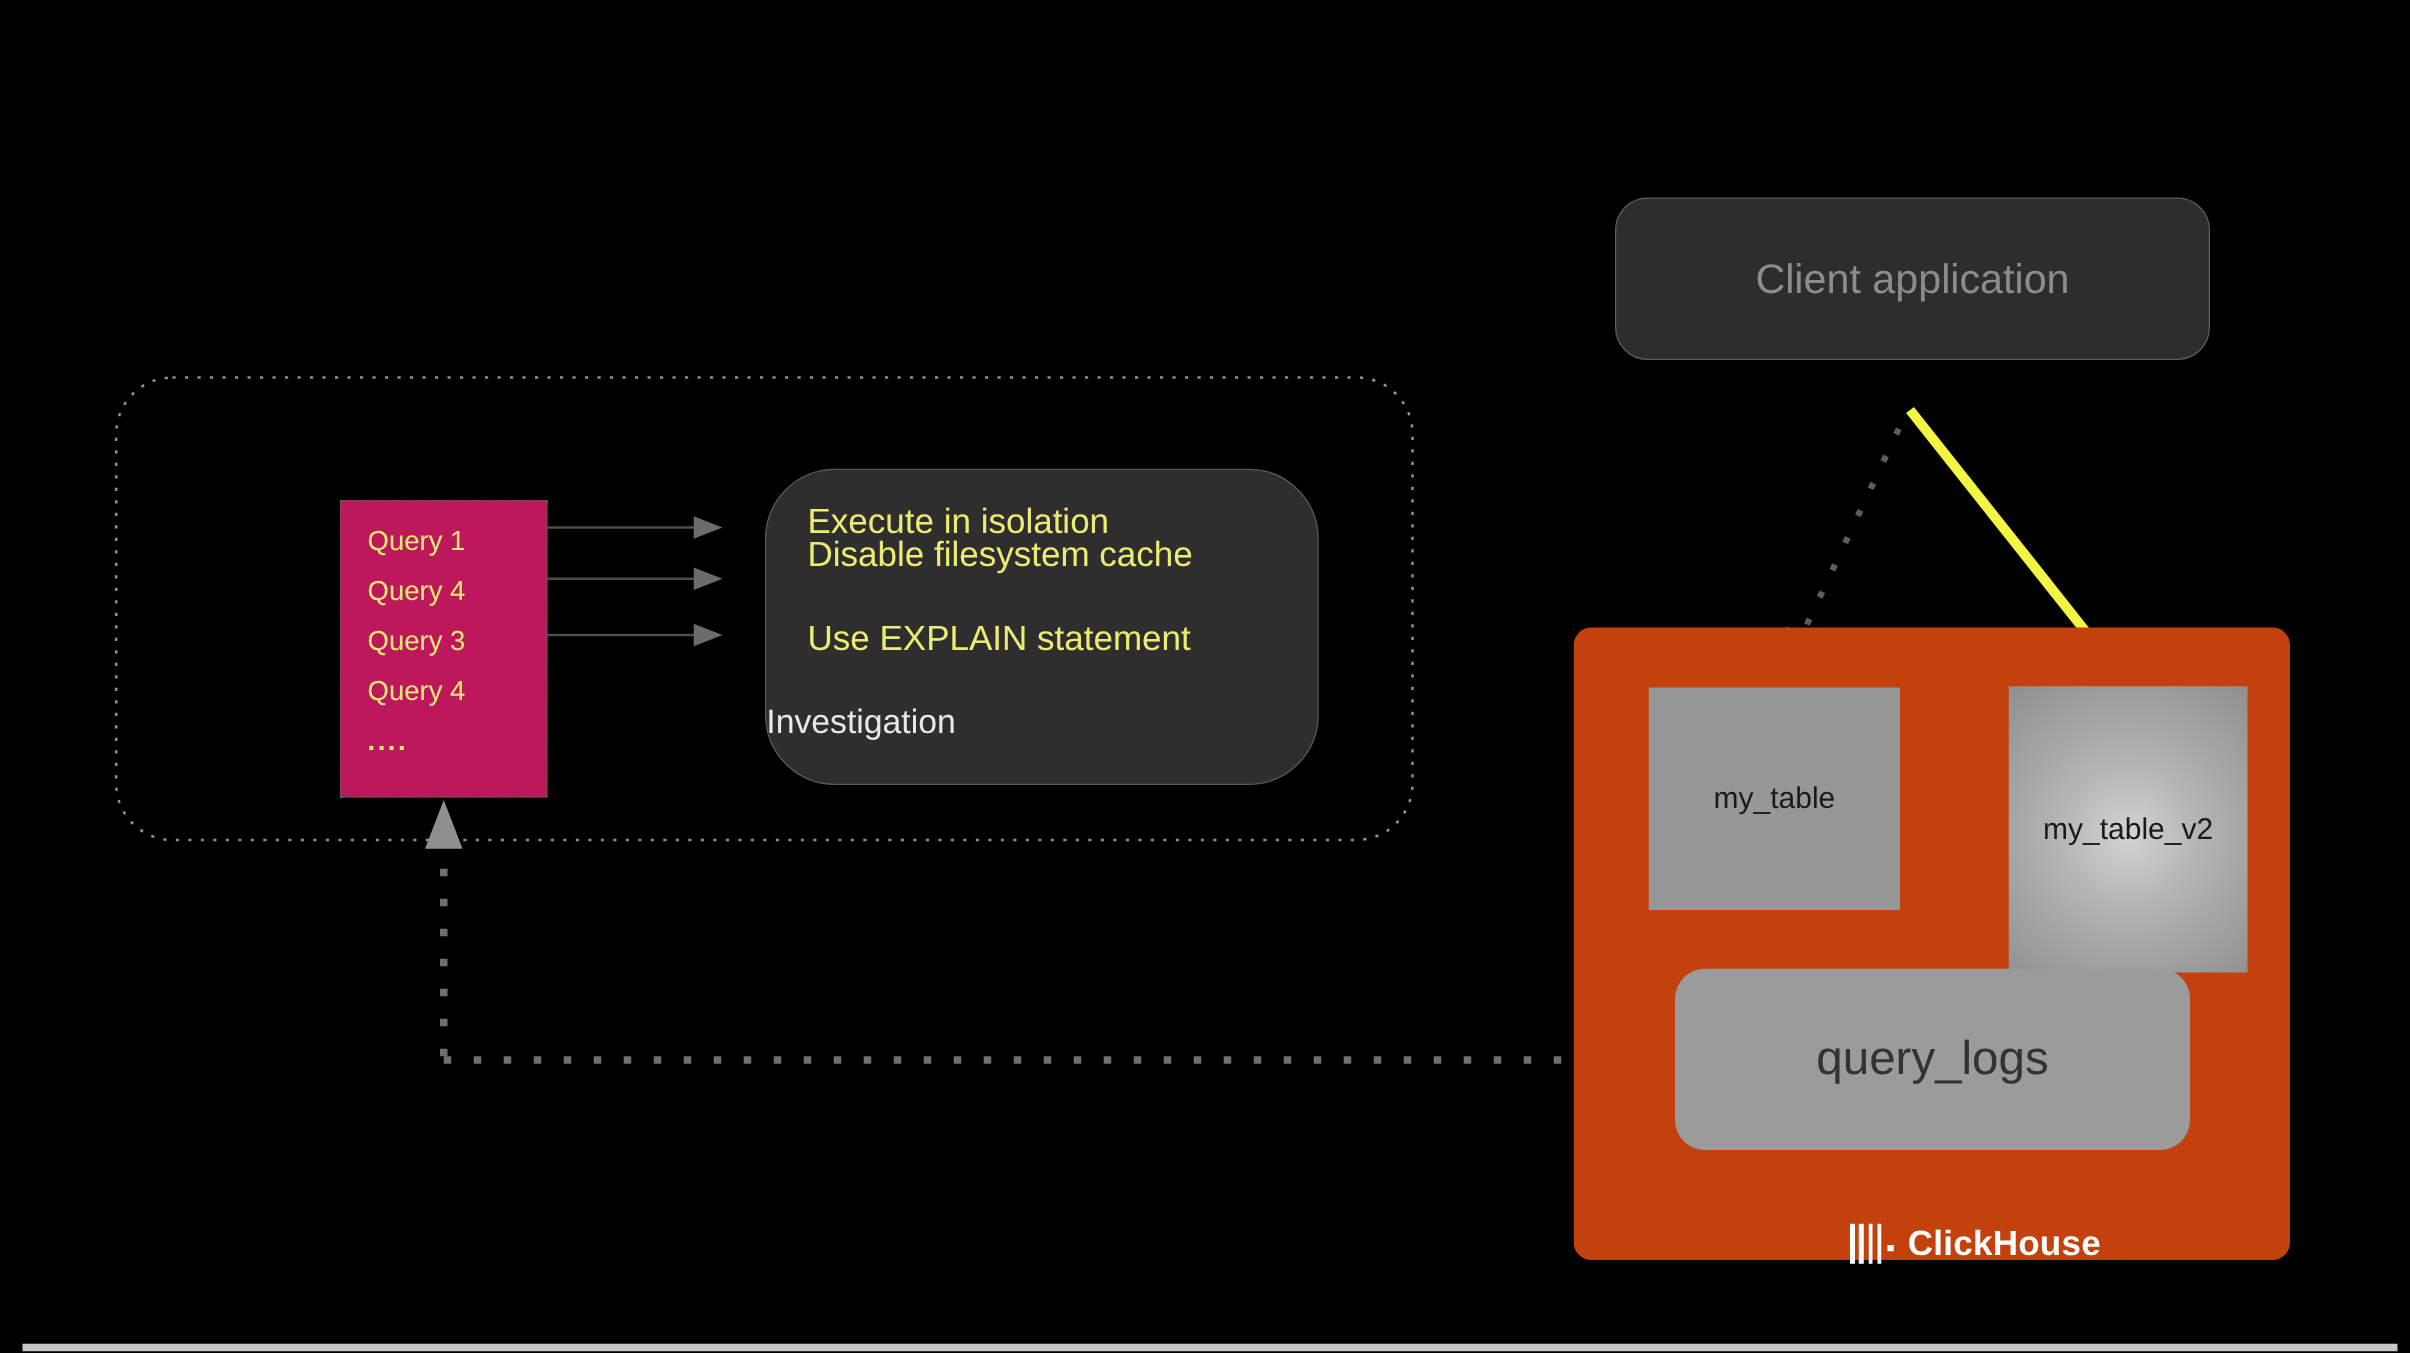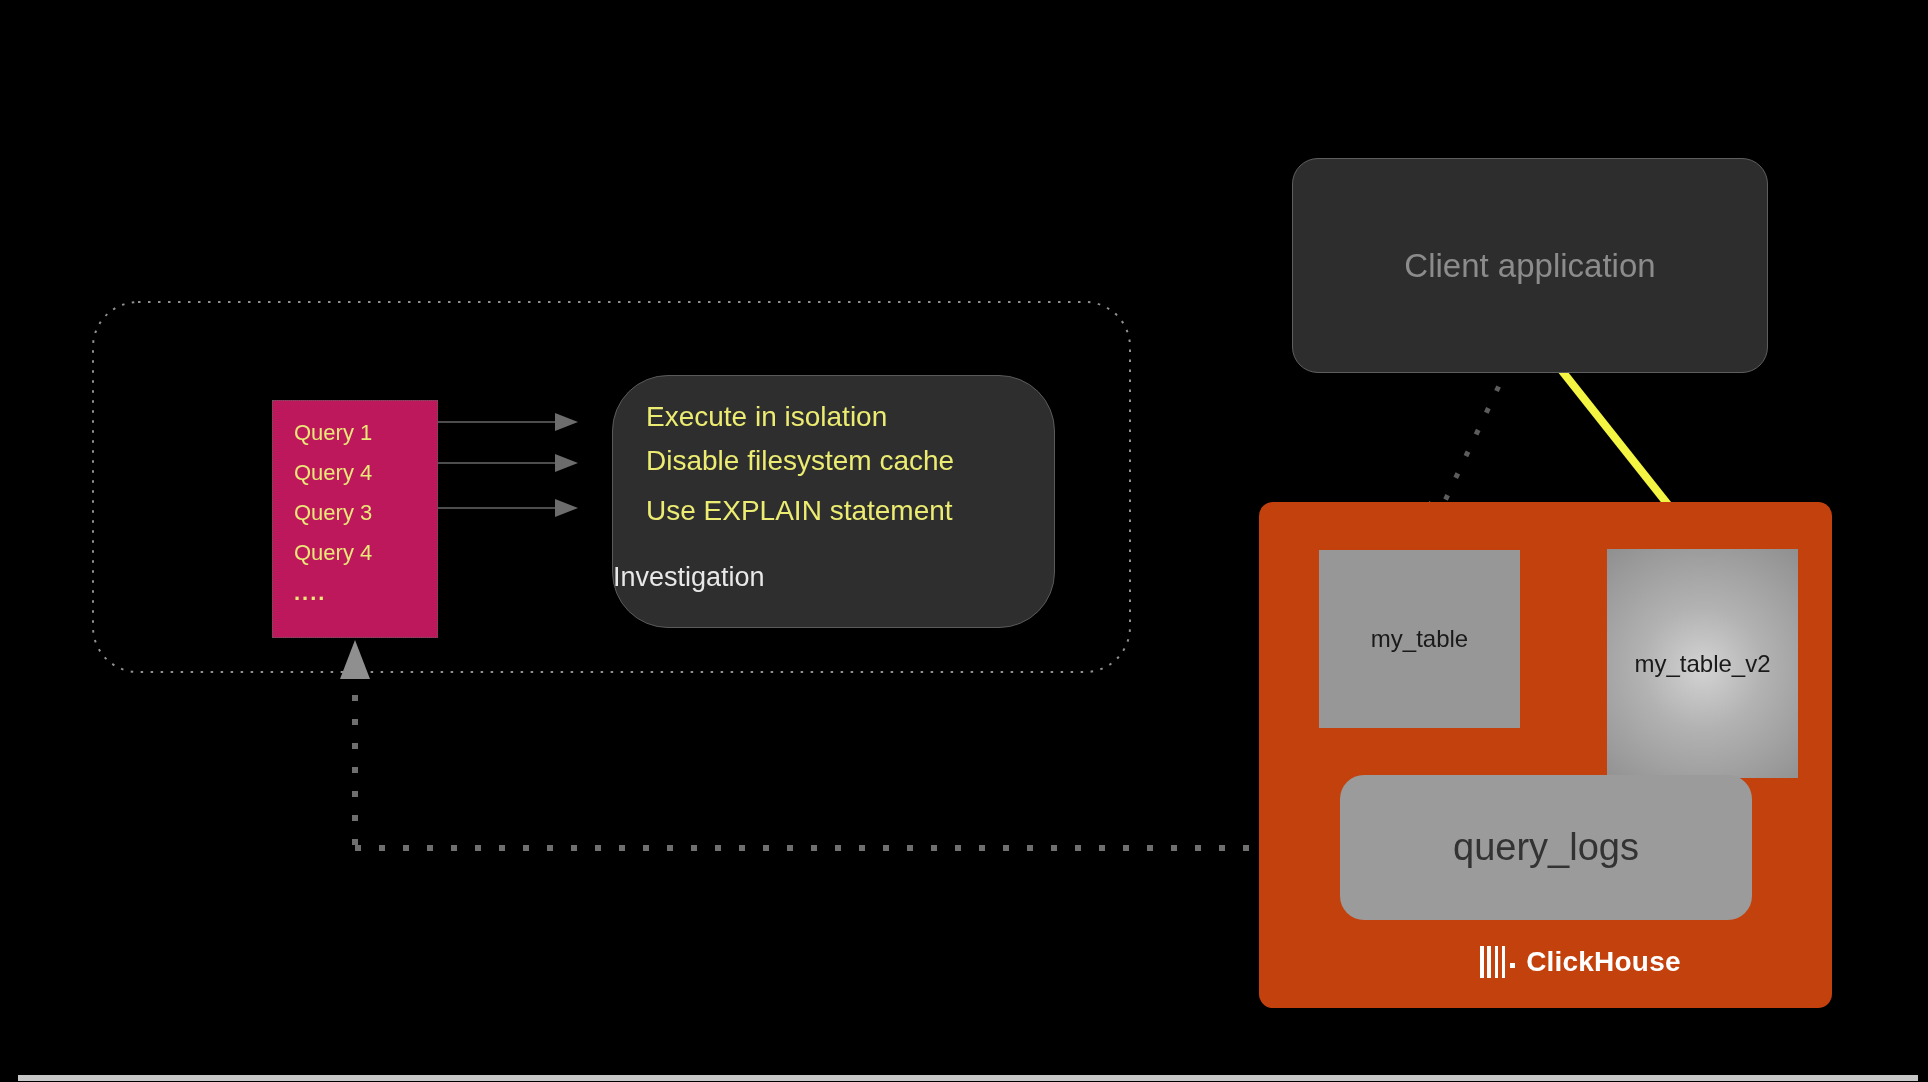--- a/index.html
+++ b/index.html
@@ -17,27 +17,27 @@
     padding:12px 0 0 21px;
   }
   .query-row{height:40px;line-height:40px;font-size:22px;color:#e9e977;}
   .query-row.dots{letter-spacing:2px;font-weight:bold;}
 
   .invest-box{
     left:580px;top:375px;width:443px;height:253px;
     background:#2e2e2e;border:1px solid #5a5a5a;border-radius:56px;margin-left:32px;
   }
   .tip{position:absolute;left:33px;font-size:28px;color:#ecec72;white-space:nowrap;}
-  .tip.t0{top:25px;} .tip.t1{top:69px;} .tip.t2{top:119px;}
+  .tip.t0{top:25px;} .tip.t1{top:52px;} .tip.t2{top:119px;}
   .invest-label{position:absolute;left:0;right:0;top:186px;text-align:left;
     font-size:27px;color:#e8e8e8;}
 
   
   .client-box{
-    left:1292px;top:158px;width:476px;height:215px;
+    left:1292px;top:158px;width:476px;height:130px;
     background:#2d2d2d;border:1px solid #5e5e5e;border-radius:26px;
     display:flex;align-items:center;justify-content:center;
     font-size:33px;color:#8c8c8c;
   }
 
   
   .ch-box{
     left:1259px;top:502px;width:573px;height:506px;
     background:#c2410c;border-radius:14px;
   }
@@ -47,21 +47,21 @@
   }
   .my-table{left:60px;top:48px;width:201px;height:178px;background:#979797;}
   .my-table-v2{left:348px;top:47px;width:191px;height:229px;
     background:radial-gradient(circle at 50% 52%, #d3d3d3 0%, #b2b2b2 40%, #8f8f8f 100%);}
   .query-logs{
     position:absolute;left:81px;top:273px;width:412px;height:145px;
     background:#9b9b9b;border-radius:24px;
     display:flex;align-items:center;justify-content:center;
     font-size:38px;color:#333333;
   }
-  .ch-logo{position:absolute;left:209px;top:443px;height:34px;display:flex;align-items:center;padding-left:12px;}
+  .ch-logo{position:absolute;left:209px;top:476px;height:34px;display:flex;align-items:center;padding-left:12px;}
   .ch-bars{display:flex;align-items:center;height:32px;}
   .ch-bars i{display:block;width:3.5px;height:32px;background:#fff;margin-right:3.8px;}
   .ch-dot{display:block;width:5px;height:5px;background:#fff;margin:6px 0 0 1px;}
   .ch-word{margin-left:11px;font-size:28px;font-weight:600;color:#ffffff;letter-spacing:0.2px;}
 
   .bottom-strip{position:absolute;left:18px;top:1075px;width:1900px;height:6px;background:#c7c7c7;z-index:3;}
 </style>
 </head>
 <body>
 

